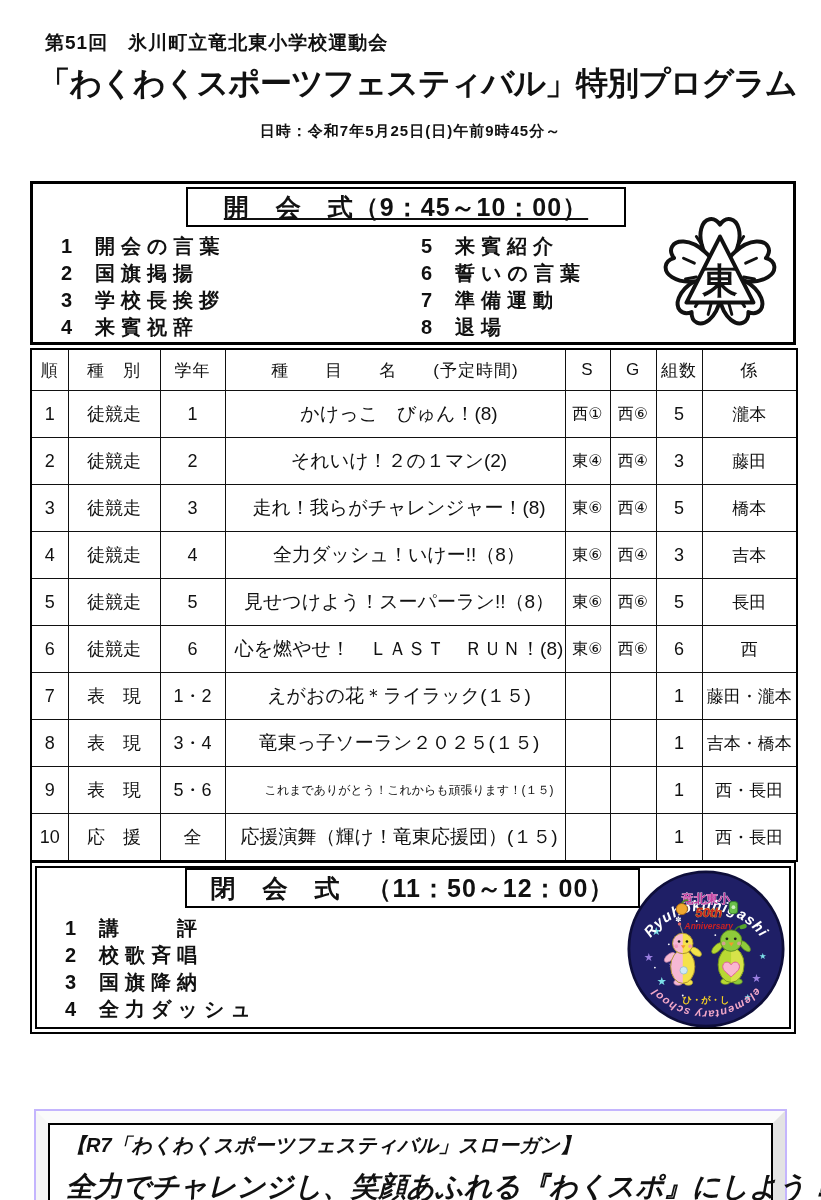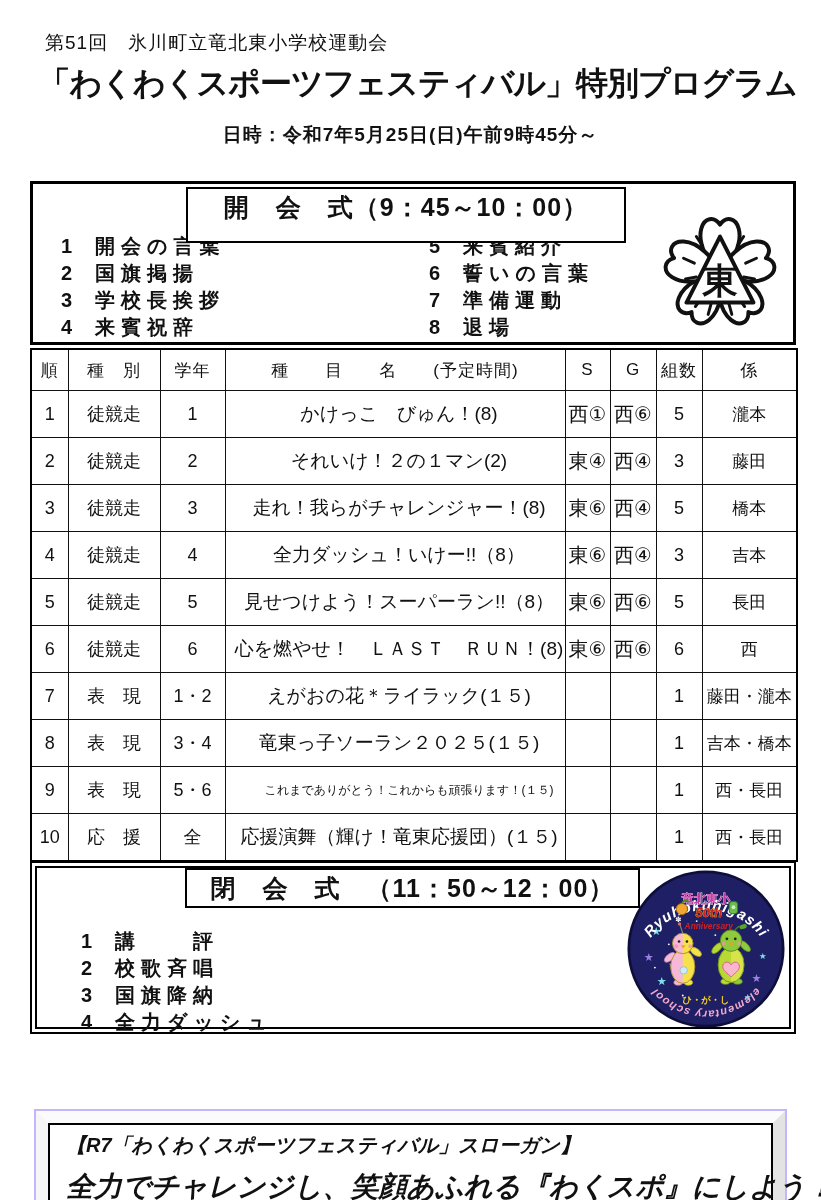--- a/index.html
+++ b/index.html
@@ -2,56 +2,56 @@
 <html><head>
 <meta charset="utf-8">
 <style>
   html,body{margin:0;padding:0;background:#e9e9e9;}
   .page{
     position:relative;width:821px;height:1200px;background:#ffffff;
     font-family:"Liberation Sans","DejaVu Sans",sans-serif;color:#111;
     overflow:hidden;margin:0 auto;
   }
   
-  .meet-line{position:absolute;top:30px;left:45px;font-size:19px;font-weight:normal;letter-spacing:1px;}
+  .meet-line{position:absolute;top:30px;left:45px;font-size:19px;font-weight:bold;letter-spacing:1px;}
   .main-title{position:absolute;top:62px;left:0;width:100%;text-align:center;
     font-size:32px;font-weight:bold;letter-spacing:-1px;white-space:nowrap;padding-left:7px;}
   .date-line{position:absolute;top:122px;left:0;width:100%;text-align:center;
-    font-size:19px;font-weight:bold;letter-spacing:1px;}
+    font-size:15px;font-weight:bold;letter-spacing:1px;}
   
   .opening-box{position:absolute;top:181px;left:30px;width:766px;height:164px;
     border:3px solid #000;box-sizing:border-box;}
   .closing-box{position:absolute;top:861px;left:30px;width:766px;height:173px;
     border:7px double #000;box-sizing:border-box;padding-left:36px;}
   .section-title-box{position:absolute;border:2.5px solid #000;background:#fff;
     text-align:center;font-weight:bold;box-sizing:border-box;z-index:3;}
-  .opening-box .section-title-box{top:3px;left:153px;width:440px;height:56px;
-    font-size:25px;line-height:36px;letter-spacing:1px;}
+  .opening-box .section-title-box{top:3px;left:153px;width:440px;height:40px;
+    font-size:25px;line-height:36px;letter-spacing:1px;text-decoration:underline;}
   .closing-box .section-title-box{top:0px;left:148px;width:455px;height:40px;
     font-size:25px;line-height:36px;letter-spacing:1px;}
   .ceremony-list{position:absolute;top:49px;}
   .ceremony-list.cl-left{left:28px;}
-  .ceremony-list.cl-right{left:396px;}
-  .closing-box .ceremony-list{top:47px;left:44px;margin-top:13px;}
+  .ceremony-list.cl-right{left:388px;}
+  .closing-box .ceremony-list{top:47px;left:28px;}
   .c-item{height:27px;line-height:27px;font-size:20px;font-weight:600;letter-spacing:6px;white-space:nowrap;}
   .c-no{display:inline-block;width:34px;letter-spacing:0;}
   
   .school-emblem{position:absolute;top:22px;right:4px;width:138px;height:136px;z-index:2;}
   .anniversary-logo{position:absolute;top:2px;right:2px;width:162px;height:158px;z-index:2;}
   
   .program-table{position:absolute;top:348px;left:30px;width:766px;
     border-collapse:collapse;table-layout:fixed;}
   .program-table th,.program-table td{border:1.5px solid #111;padding:0;
     text-align:center;vertical-align:middle;overflow:hidden;white-space:nowrap;}
   .program-table{border:2.5px solid #000;}
   .program-table th{height:40px;font-size:17px;font-weight:normal;letter-spacing:1px;}
   .program-table td{height:46px;font-size:18px;}
   .program-table td.ev{text-align:center;padding-left:8px;font-size:19px;}
   .program-table td.ev.small{font-size:12px;padding-left:28px;}
-  .program-table td.sg{font-size:20px;text-align:center;}
+  .program-table td.sg{font-size:16px;text-align:center;}
   .program-table td.staff{font-size:17px;}
   
   .slogan-outer{position:absolute;top:1061px;left:34px;width:753px;height:128px;
     border:2px solid #c4b5fd;box-sizing:border-box;background:#fff;margin-top:48px;}
   .slogan-bevel{width:100%;height:100%;box-sizing:border-box;
     border:12px solid;border-color:#fbfbfb #e3e3e3 #b2b2b2 #f6f6f6;}
   .slogan-inner{width:100%;height:100%;box-sizing:border-box;border:2px solid #000;
     padding:7px 16px 0 16px;}
   .slogan-heading{font-size:20px;font-weight:bold;font-style:italic;letter-spacing:0px;white-space:nowrap;}
   .slogan-text{margin-top:9px;text-align:right;font-size:28px;font-weight:bold;

